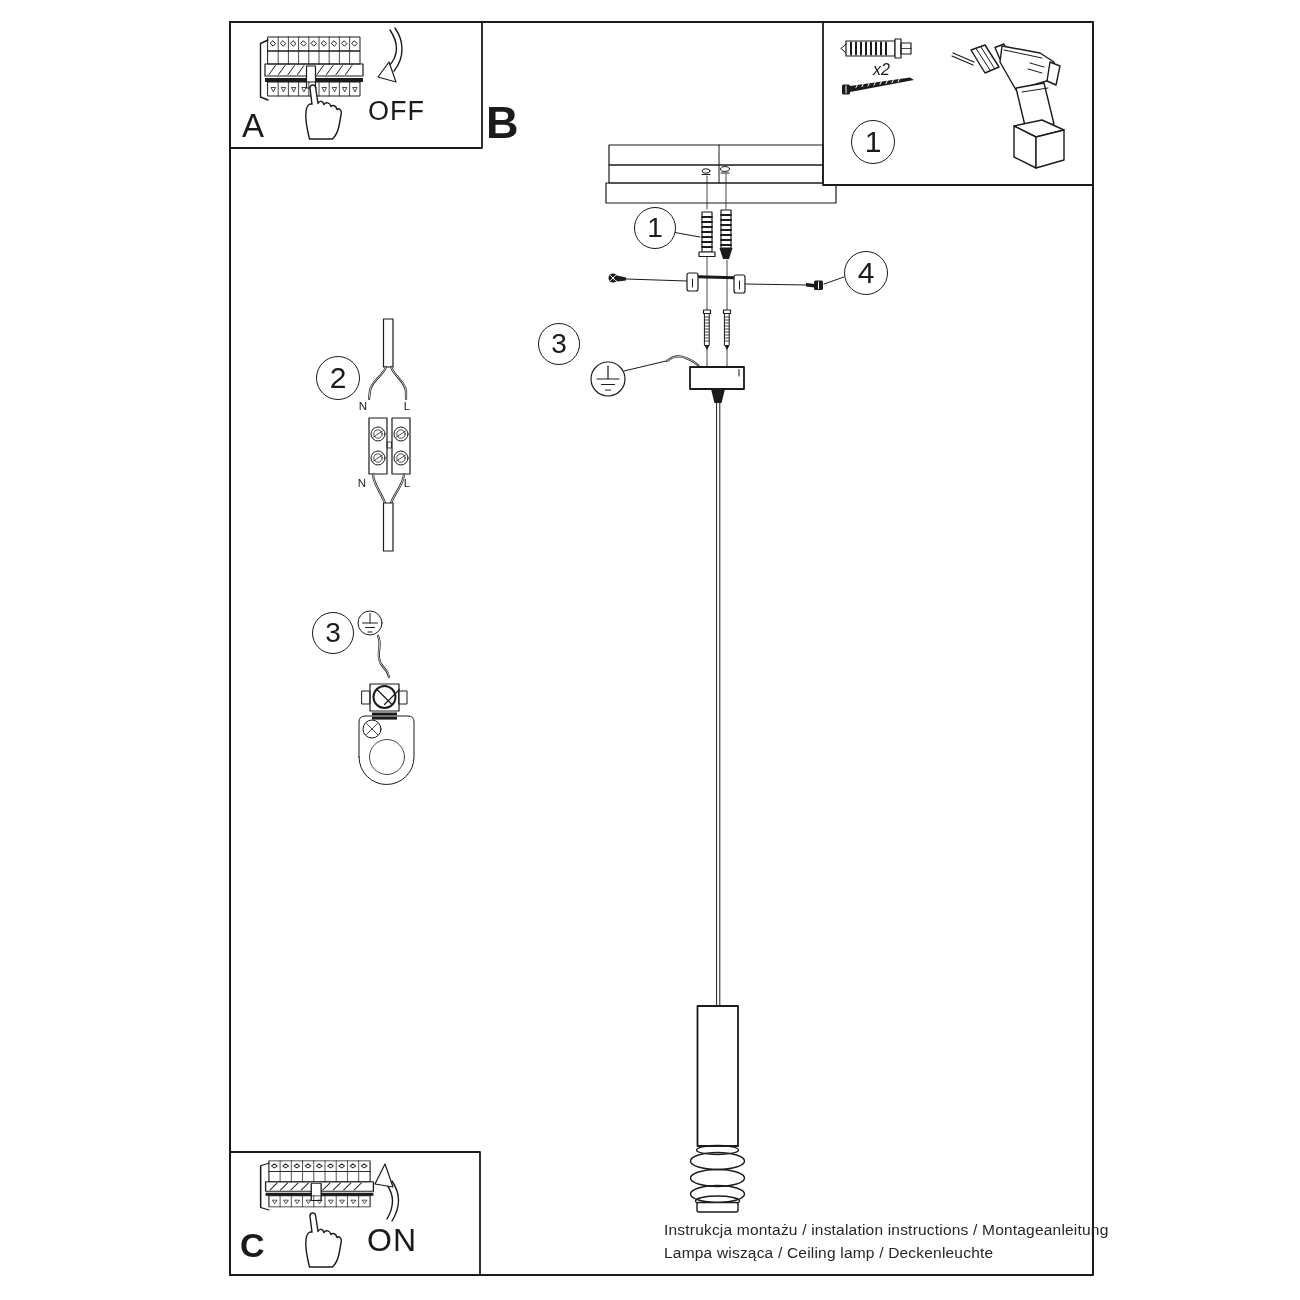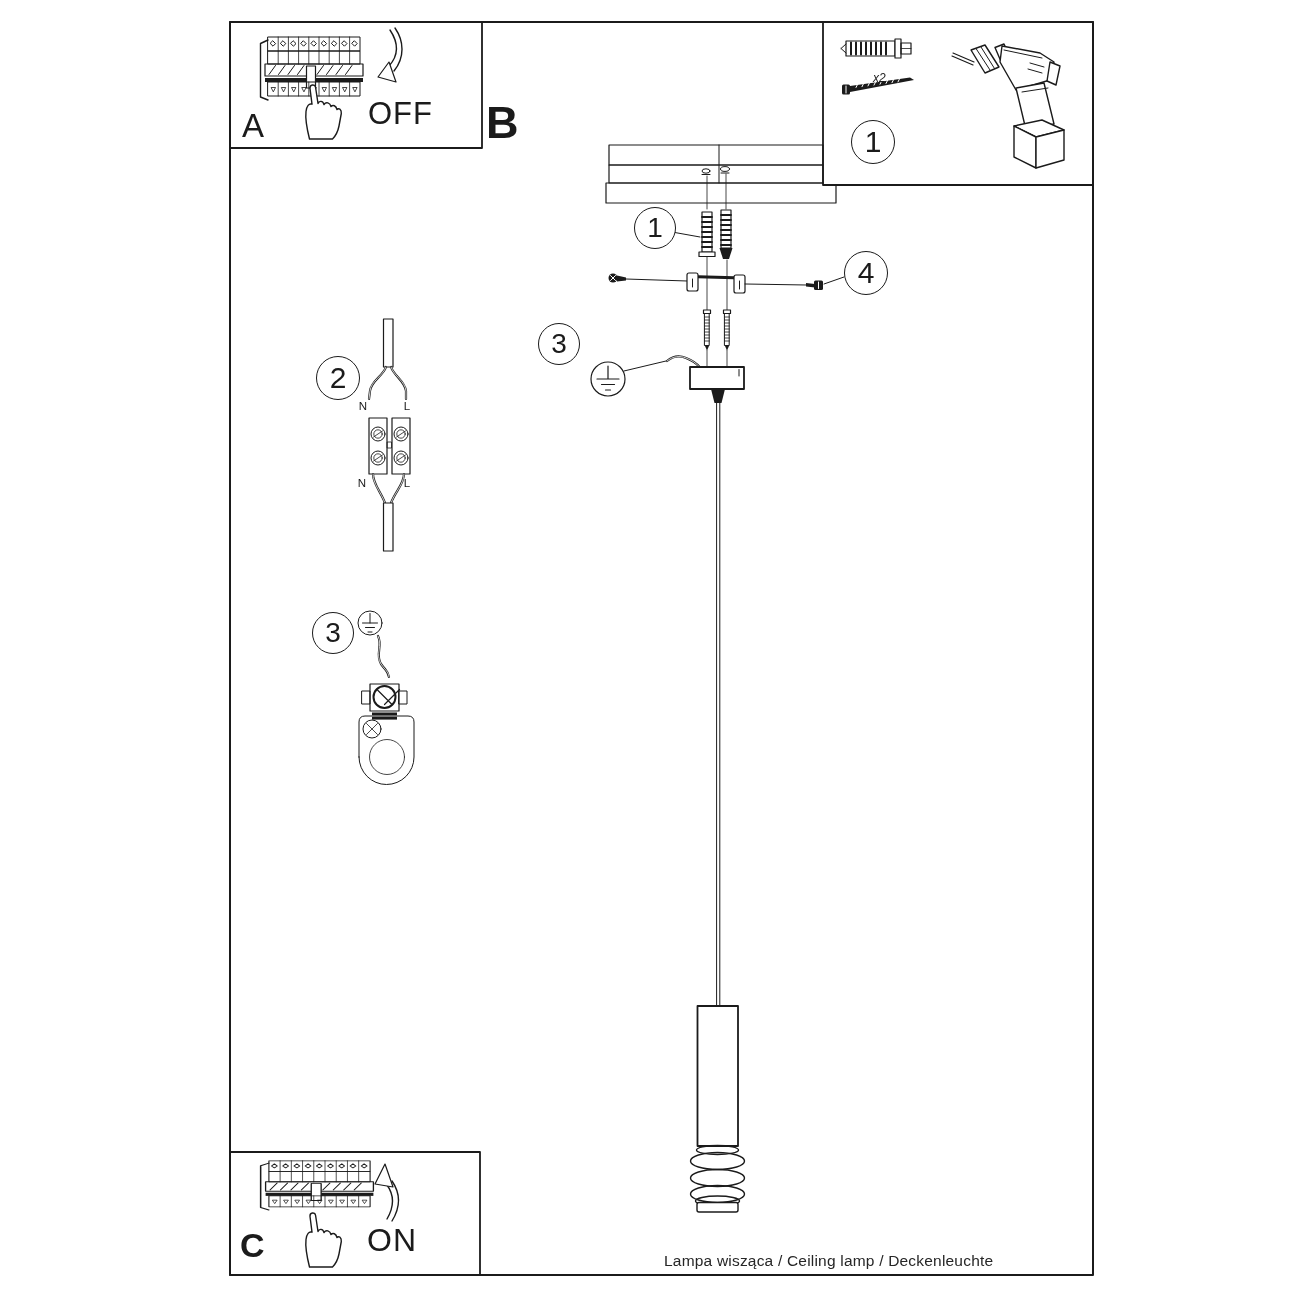--- a/index.html
+++ b/index.html
@@ -20,23 +20,23 @@
   .wcore{stroke:#ffffff;stroke-width:.8;}
   .wslot{stroke:#ffffff;stroke-width:1;}
   .txt{position:absolute;white-space:nowrap;}
   .co{position:absolute;border:1.4px solid #1b1b1b;border-radius:50%;background:#fff;
       display:flex;align-items:center;justify-content:center;line-height:1;}
   .co.s40{width:40px;height:40px;font-size:28px;}
   .co.s42{width:42px;height:42px;font-size:30px;}
   .letter-a{left:242px;top:107px;font-size:33px;}
   .letter-b{left:486px;top:97px;font-size:45px;font-weight:700;}
   .letter-c{left:240px;top:1226px;font-size:34px;font-weight:700;}
-  .off{left:368px;top:96px;font-size:31px;letter-spacing:1px;}
+  .off{left:368px;top:96px;font-size:27px;letter-spacing:1px;}
   .on{left:367px;top:1222px;font-size:32px;letter-spacing:1px;}
-  .x2{left:873px;top:61px;font-size:12px;font-style:italic;margin-top:10px;}
+  .x2{left:873px;top:61px;font-size:16px;font-style:italic;}
   .nl{font-size:11.5px;width:14px;text-align:center;}
   .footer{font-size:15.5px;color:#262626;letter-spacing:.2px;}
 </style>
 </head>
 <body>
 
 <div class="page">
 
 <svg width="1300" height="1300" viewBox="0 0 1300 1300">
   <defs>
@@ -268,15 +268,16 @@
 </div>
 
 <span class="txt nl" style="left:356px;top:400px;">N</span>
 <span class="txt nl" style="left:400px;top:400px;">L</span>
 <span class="txt nl" style="left:355px;top:477px;">N</span>
 <span class="txt nl" style="left:400px;top:477px;">L</span>
 
 <span class="txt letter-c">C</span>
 <span class="txt on">ON</span>
 
-<span class="txt footer" style="left:664px;top:1244px;margin-top:8px;">Lampa wisząca / Ceiling lamp / Deckenleuchte</span>
+<span class="txt footer" style="left:664px;top:1221px;">Instrukcja montażu / instalation instructions / Montageanleitung</span>
+<span class="txt footer" style="left:664px;top:1244px;">Lampa wisząca / Ceiling lamp / Deckenleuchte</span>
 
 </div>
 
 </body></html>

